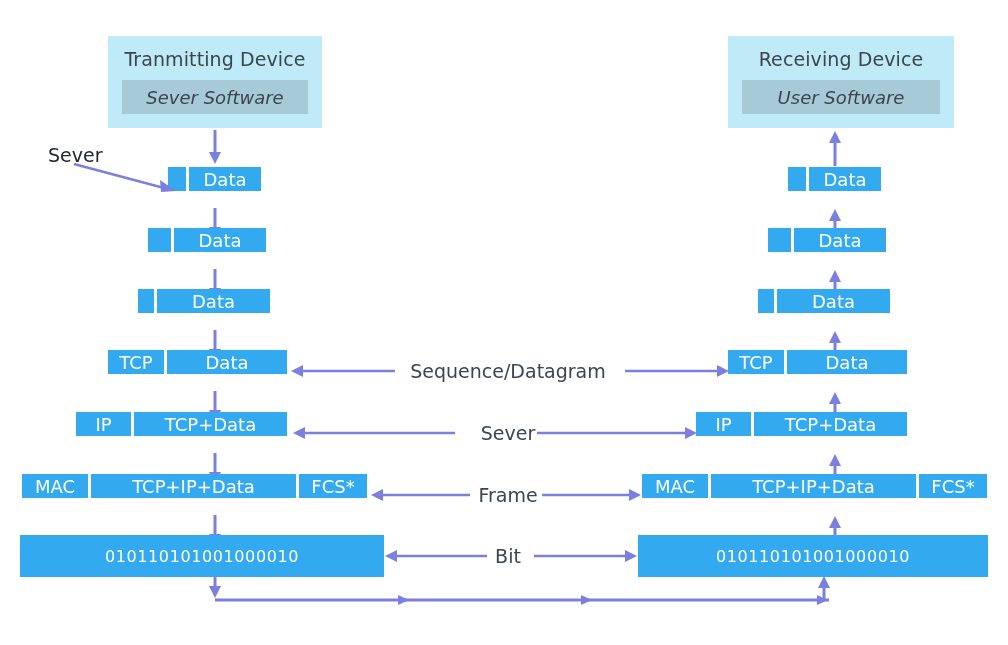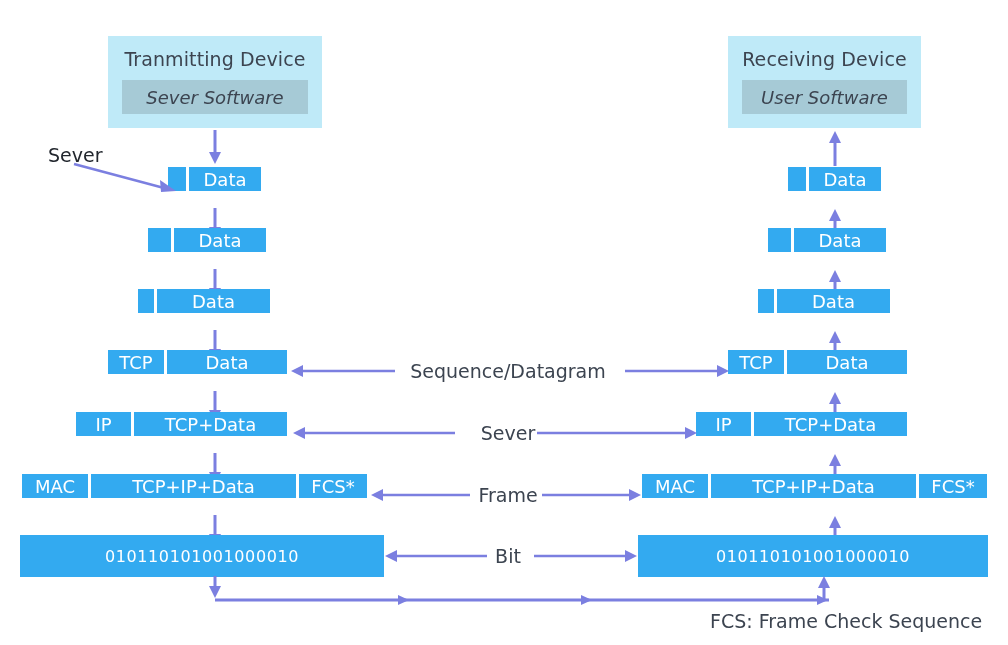--- a/index.html
+++ b/index.html
@@ -199,21 +199,21 @@
     <svg width="22" height="33" viewBox="0 0 22 33">
       <line x1="11" y1="0" x2="11" y2="22" stroke="#7b7fe0" stroke-width="3"></line>
       <polygon points="11,31 5,19 17,19" fill="#7b7fe0"></polygon>
     </svg>
   </div>
 
   <div class="pdu-row" style="left:20px; top:535px; height:42px;">
     <div class="seg bits" style="width:364px;">010110101001000010</div>
   </div>
 
-  <div class="device-box" style="left:728px; top:36px; width:193px; height:92px;">
+  <div class="device-box" style="left:728px; top:36px; width:226px; height:92px;">
     <div class="device-title">Receiving Device</div>
     <div class="software-box">User Software</div>
   </div>
 
   <div class="v-arrow" style="left:824px; top:130px;">
     <svg width="22" height="36" viewBox="0 0 22 36">
       <line x1="11" y1="36" x2="11" y2="11" stroke="#7b7fe0" stroke-width="3"></line>
       <polygon points="11,1 5,13 17,13" fill="#7b7fe0"></polygon>
     </svg>
   </div>
@@ -353,15 +353,14 @@
 
       <polygon points="205,24 194,19 194,29" fill="#7b7fe0"></polygon>
       <polygon points="388,24 377,19 377,29" fill="#7b7fe0"></polygon>
       <polygon points="624,24 613,19 613,29" fill="#7b7fe0"></polygon>
 
       <line x1="620" y1="24" x2="620" y2="8" stroke="#7b7fe0" stroke-width="3"></line>
       <polygon points="620,0 614,12 626,12" fill="#7b7fe0"></polygon>
     </svg>
   </div>
 
-  <div class="footnote" style="left:710px; top:610px;">FCS: Frame Check Sequence</div>
 
 </div>
 
 </body></html>

